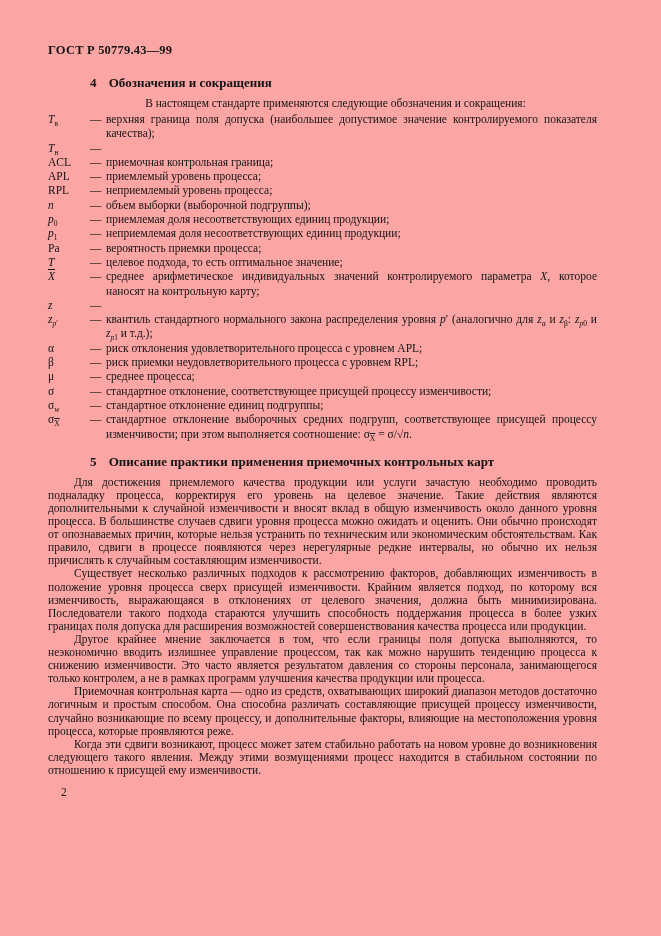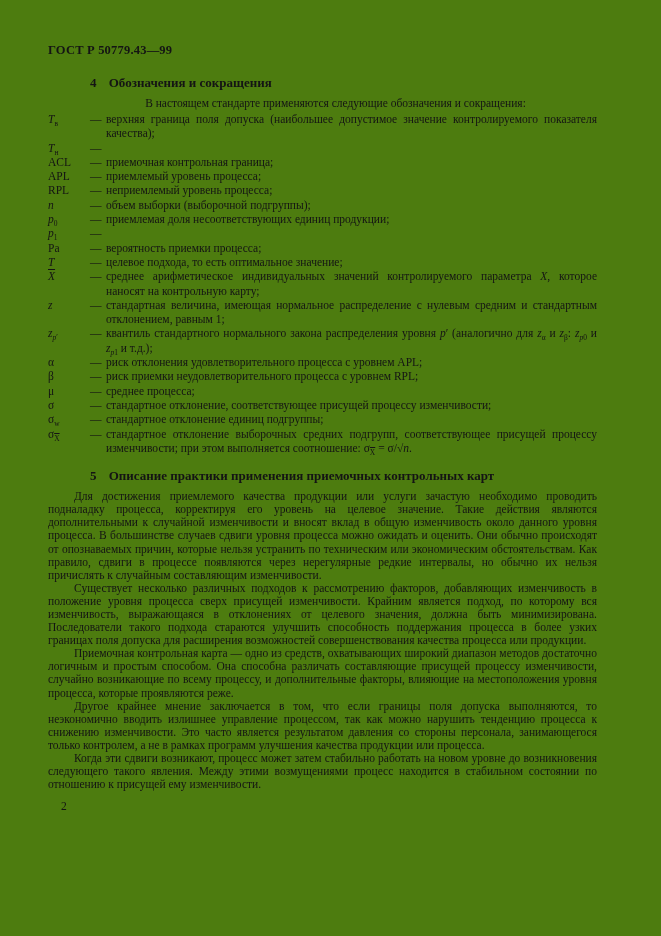--- a/index.html
+++ b/index.html
@@ -1,20 +1,20 @@
 <!DOCTYPE html>
 <html lang="ru"><head>
 <meta charset="utf-8">
 <style>
   html,body { margin:0; padding:0; background:#ffffff; }
   .page {
     position:relative;
     width:661px; height:936px;
     box-sizing:border-box;
-    background:#4d7c0f;
+    background:#fca5a5;
     color:#141414;
     padding:44px 64px 0 48px;
     font-family:"Liberation Serif", serif;
     overflow:hidden;
   }
   .doc-header {
     font-weight:bold;
     font-size:12.5px;
     line-height:13px;
     letter-spacing:0.2px;
@@ -109,20 +109,21 @@
 
   <div class="def-row">
     <span class="def-sym"><i>p</i><sub>0</sub></span>
     <span class="def-dash">—</span>
     <span class="def-text">приемлемая доля несоответствующих единиц продукции;</span>
   </div>
 
   <div class="def-row">
     <span class="def-sym"><i>p</i><sub>1</sub></span>
     <span class="def-dash">—</span>
+    <span class="def-text">неприемлемая доля несоответствующих единиц продукции;</span>
   </div>
 
   <div class="def-row">
     <span class="def-sym">Pa</span>
     <span class="def-dash">—</span>
     <span class="def-text">вероятность приемки процесса;</span>
   </div>
 
   <div class="def-row">
     <span class="def-sym"><i>T</i></span>
@@ -132,21 +133,20 @@
 
   <div class="def-row">
     <span class="def-sym"><i><span class="ov">X</span></i></span>
     <span class="def-dash">—</span>
     <span class="def-text">среднее арифметическое индивидуальных значений контролируемого параметра <i>X</i>, которое наносят на контрольную карту;</span>
   </div>
 
   <div class="def-row">
     <span class="def-sym"><i>z</i></span>
     <span class="def-dash">—</span>
-    <span class="def-text">стандартная величина, имеющая нормальное распределение с нулевым средним и стандартным отклонением, равным 1;</span>
   </div>
 
   <div class="def-row">
     <span class="def-sym"><i>z</i><sub><i>p</i>′</sub></span>
     <span class="def-dash">—</span>
     <span class="def-text">квантиль стандартного нормального закона распределения уровня <i>p</i>′ (аналогично для <i>z</i><sub>α</sub> и <i>z</i><sub>β</sub>: <i>z</i><sub><i>p</i>0</sub> и <i>z</i><sub><i>p</i>1</sub> и т.д.);</span>
   </div>
 
   <div class="def-row">
     <span class="def-sym">α</span>
@@ -188,21 +188,21 @@
   <h2 class="sec-title sec5">
     <span class="sec-num">5</span>
     <span class="sec-text">Описание практики применения приемочных контрольных карт</span>
   </h2>
 
   <div id="paragraphs">
   <p class="body-para">Для достижения приемлемого качества продукции или услуги зачастую необходимо проводить подналадку процесса, корректируя его уровень на целевое значение. Такие действия являются дополнительными к случайной изменчивости и вносят вклад в общую изменчивость около данного уровня процесса. В большинстве случаев сдвиги уровня процесса можно ожидать и оценить. Они обычно происходят от опознаваемых причин, которые нельзя устранить по техническим или экономическим обстоятельствам. Как правило, сдвиги в процессе появляются через нерегулярные редкие интервалы, но обычно их нельзя причислять к случайным составляющим изменчивости.</p>
 
   <p class="body-para">Существует несколько различных подходов к рассмотрению факторов, добавляющих изменчивость в положение уровня процесса сверх присущей изменчивости. Крайним является подход, по которому вся изменчивость, выражающаяся в отклонениях от целевого значения, должна быть минимизирована. Последователи такого подхода стараются улучшить способность поддержания процесса в более узких границах поля допуска для расширения возможностей совершенствования качества процесса или продукции.</p>
 
+  <p class="body-para">Другое крайнее мнение заключается в том, что если границы поля допуска выполняются, то неэкономично вводить излишнее управление процессом, так как можно нарушить тенденцию процесса к снижению изменчивости. Это часто является результатом давления со стороны персонала, занимающегося только контролем, а не в рамках программ улучшения качества продукции или процесса.</p>
+
   <p class="body-para">Приемочная контрольная карта — одно из средств, охватывающих широкий диапазон методов достаточно логичным и простым способом. Она способна различать составляющие присущей процессу изменчивости, случайно возникающие по всему процессу, и дополнительные факторы, влияющие на местоположения уровня процесса, которые проявляются реже.</p>
-
-  <p class="body-para">Другое крайнее мнение заключается в том, что если границы поля допуска выполняются, то неэкономично вводить излишнее управление процессом, так как можно нарушить тенденцию процесса к снижению изменчивости. Это часто является результатом давления со стороны персонала, занимающегося только контролем, а не в рамках программ улучшения качества продукции или процесса.</p>
 
   <p class="body-para">Когда эти сдвиги возникают, процесс может затем стабильно работать на новом уровне до возникновения следующего такого явления. Между этими возмущениями процесс находится в стабильном состоянии по отношению к присущей ему изменчивости.</p>
 </div>
 
   <div class="page-number">2</div>
 </div>
 
 </body></html>

